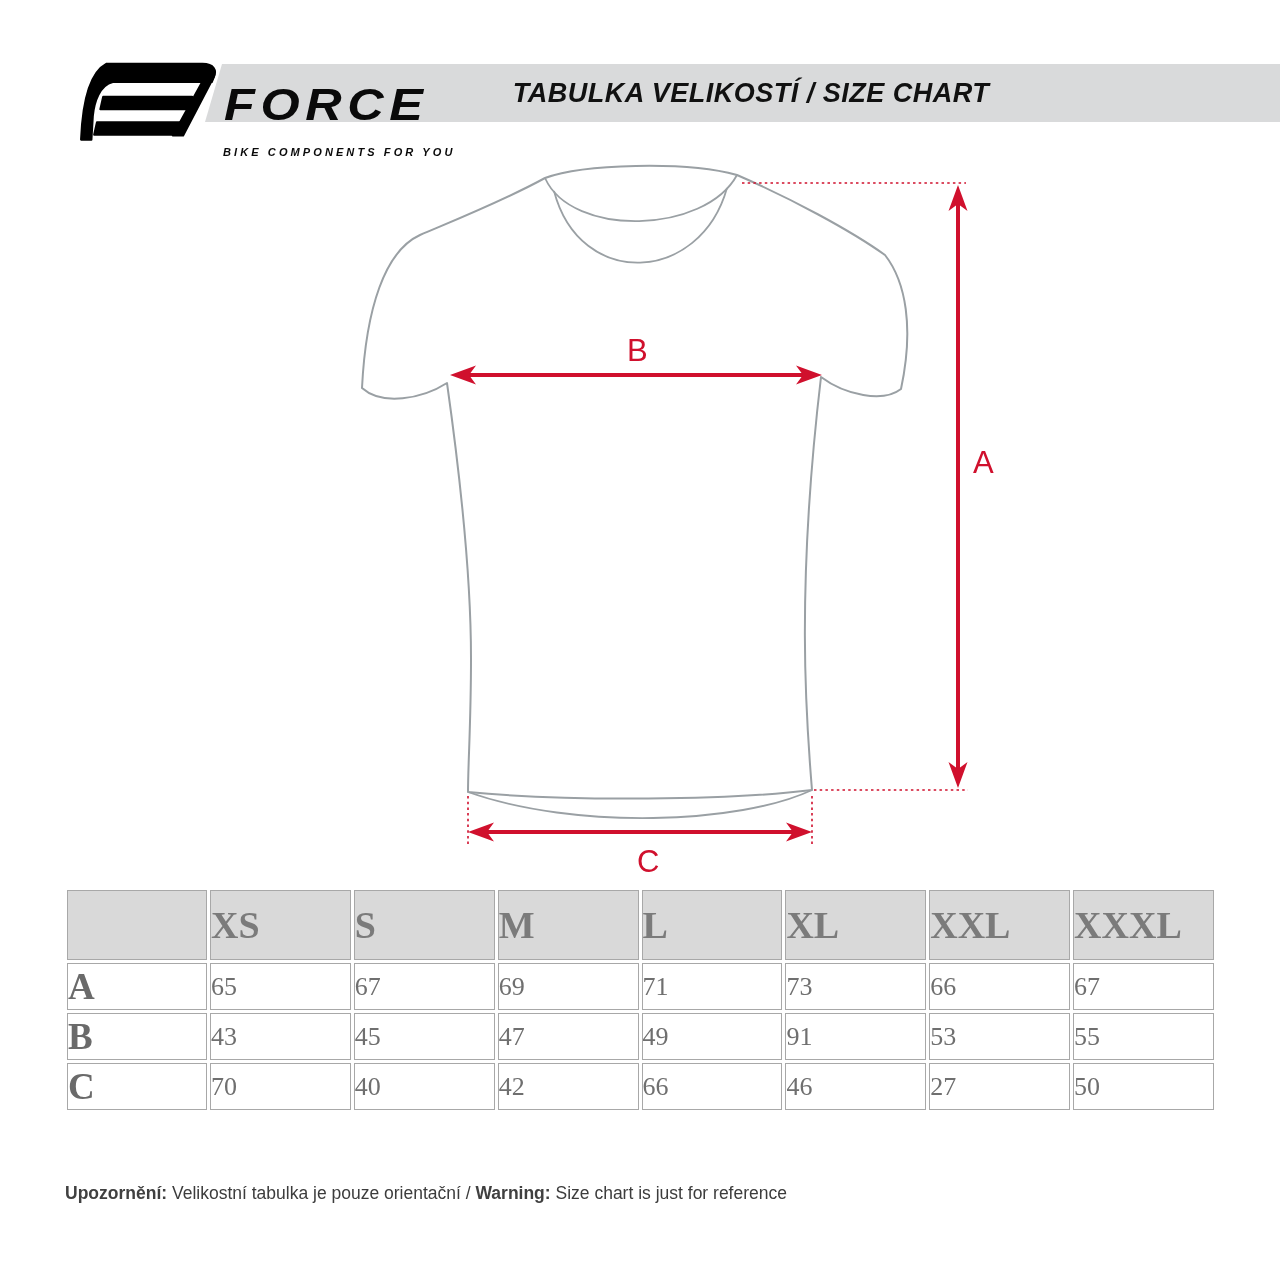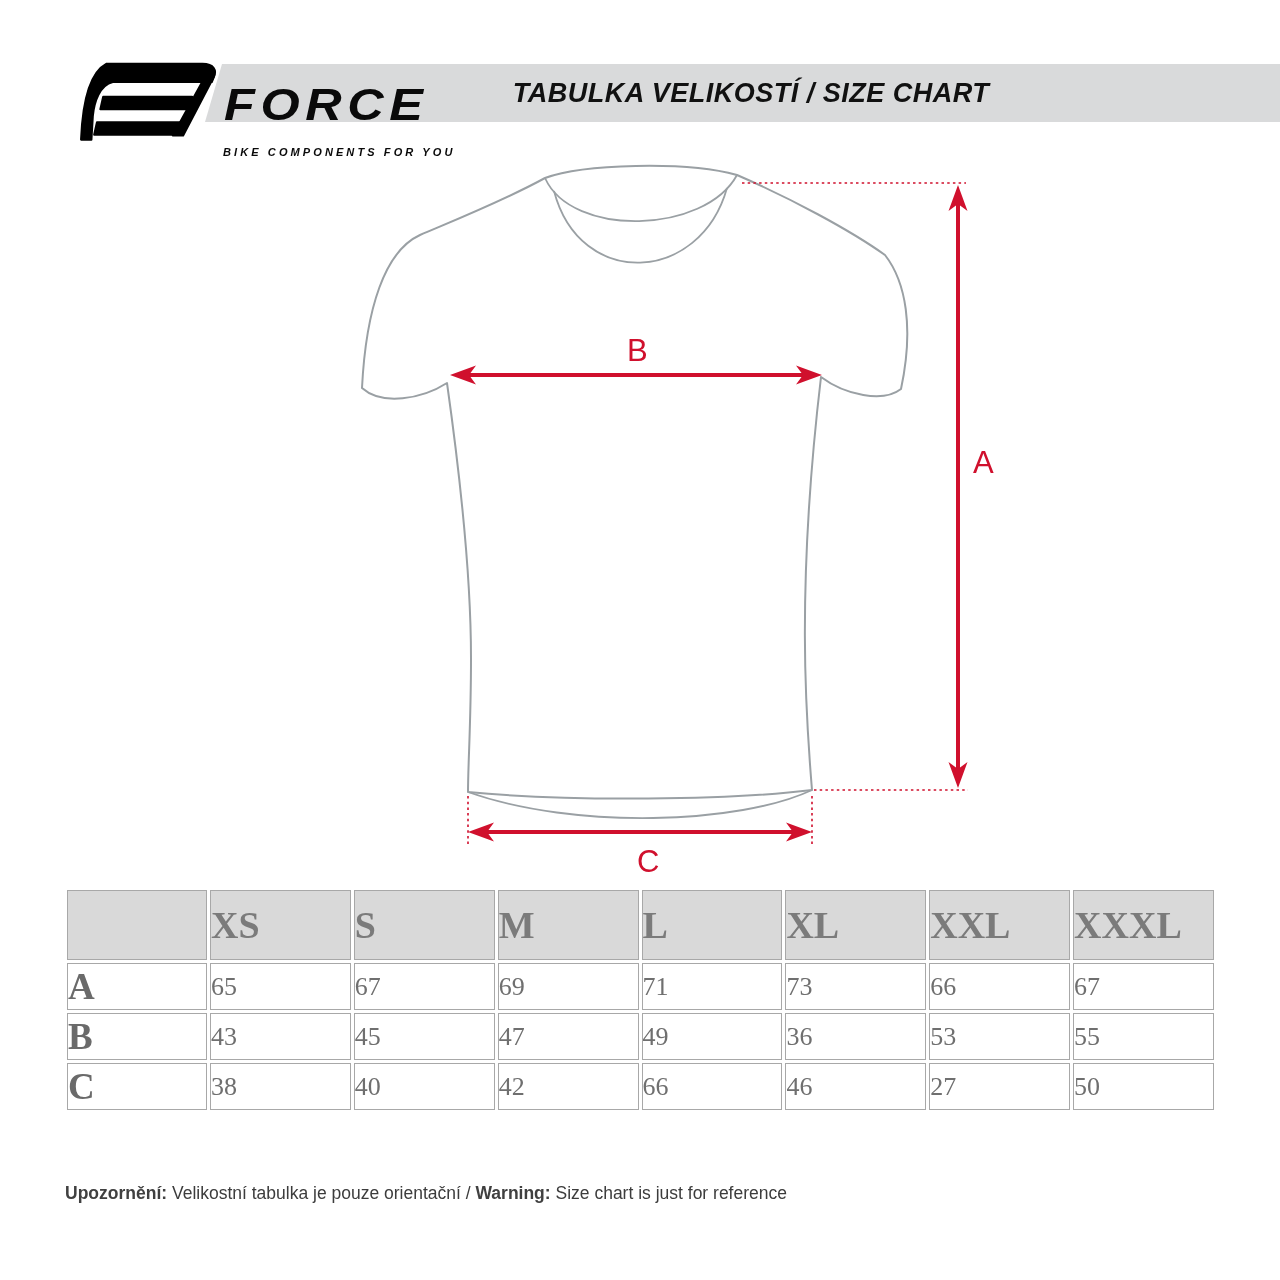--- a/index.html
+++ b/index.html
@@ -175,27 +175,27 @@
         <td class="cell-value">73</td>
         <td class="cell-value">66</td>
         <td class="cell-value">67</td>
       </tr>
       <tr>
         <td class="row-label">B</td>
         <td class="cell-value">43</td>
         <td class="cell-value">45</td>
         <td class="cell-value">47</td>
         <td class="cell-value">49</td>
-        <td class="cell-value">36</td>
+        <td class="cell-value">91</td>
         <td class="cell-value">53</td>
         <td class="cell-value">55</td>
       </tr>
       <tr>
         <td class="row-label">C</td>
-        <td class="cell-value">38</td>
+        <td class="cell-value">70</td>
         <td class="cell-value">40</td>
         <td class="cell-value">42</td>
         <td class="cell-value">66</td>
         <td class="cell-value">46</td>
         <td class="cell-value">27</td>
         <td class="cell-value">50</td>
       </tr>
     </tbody>
   </table>
 

